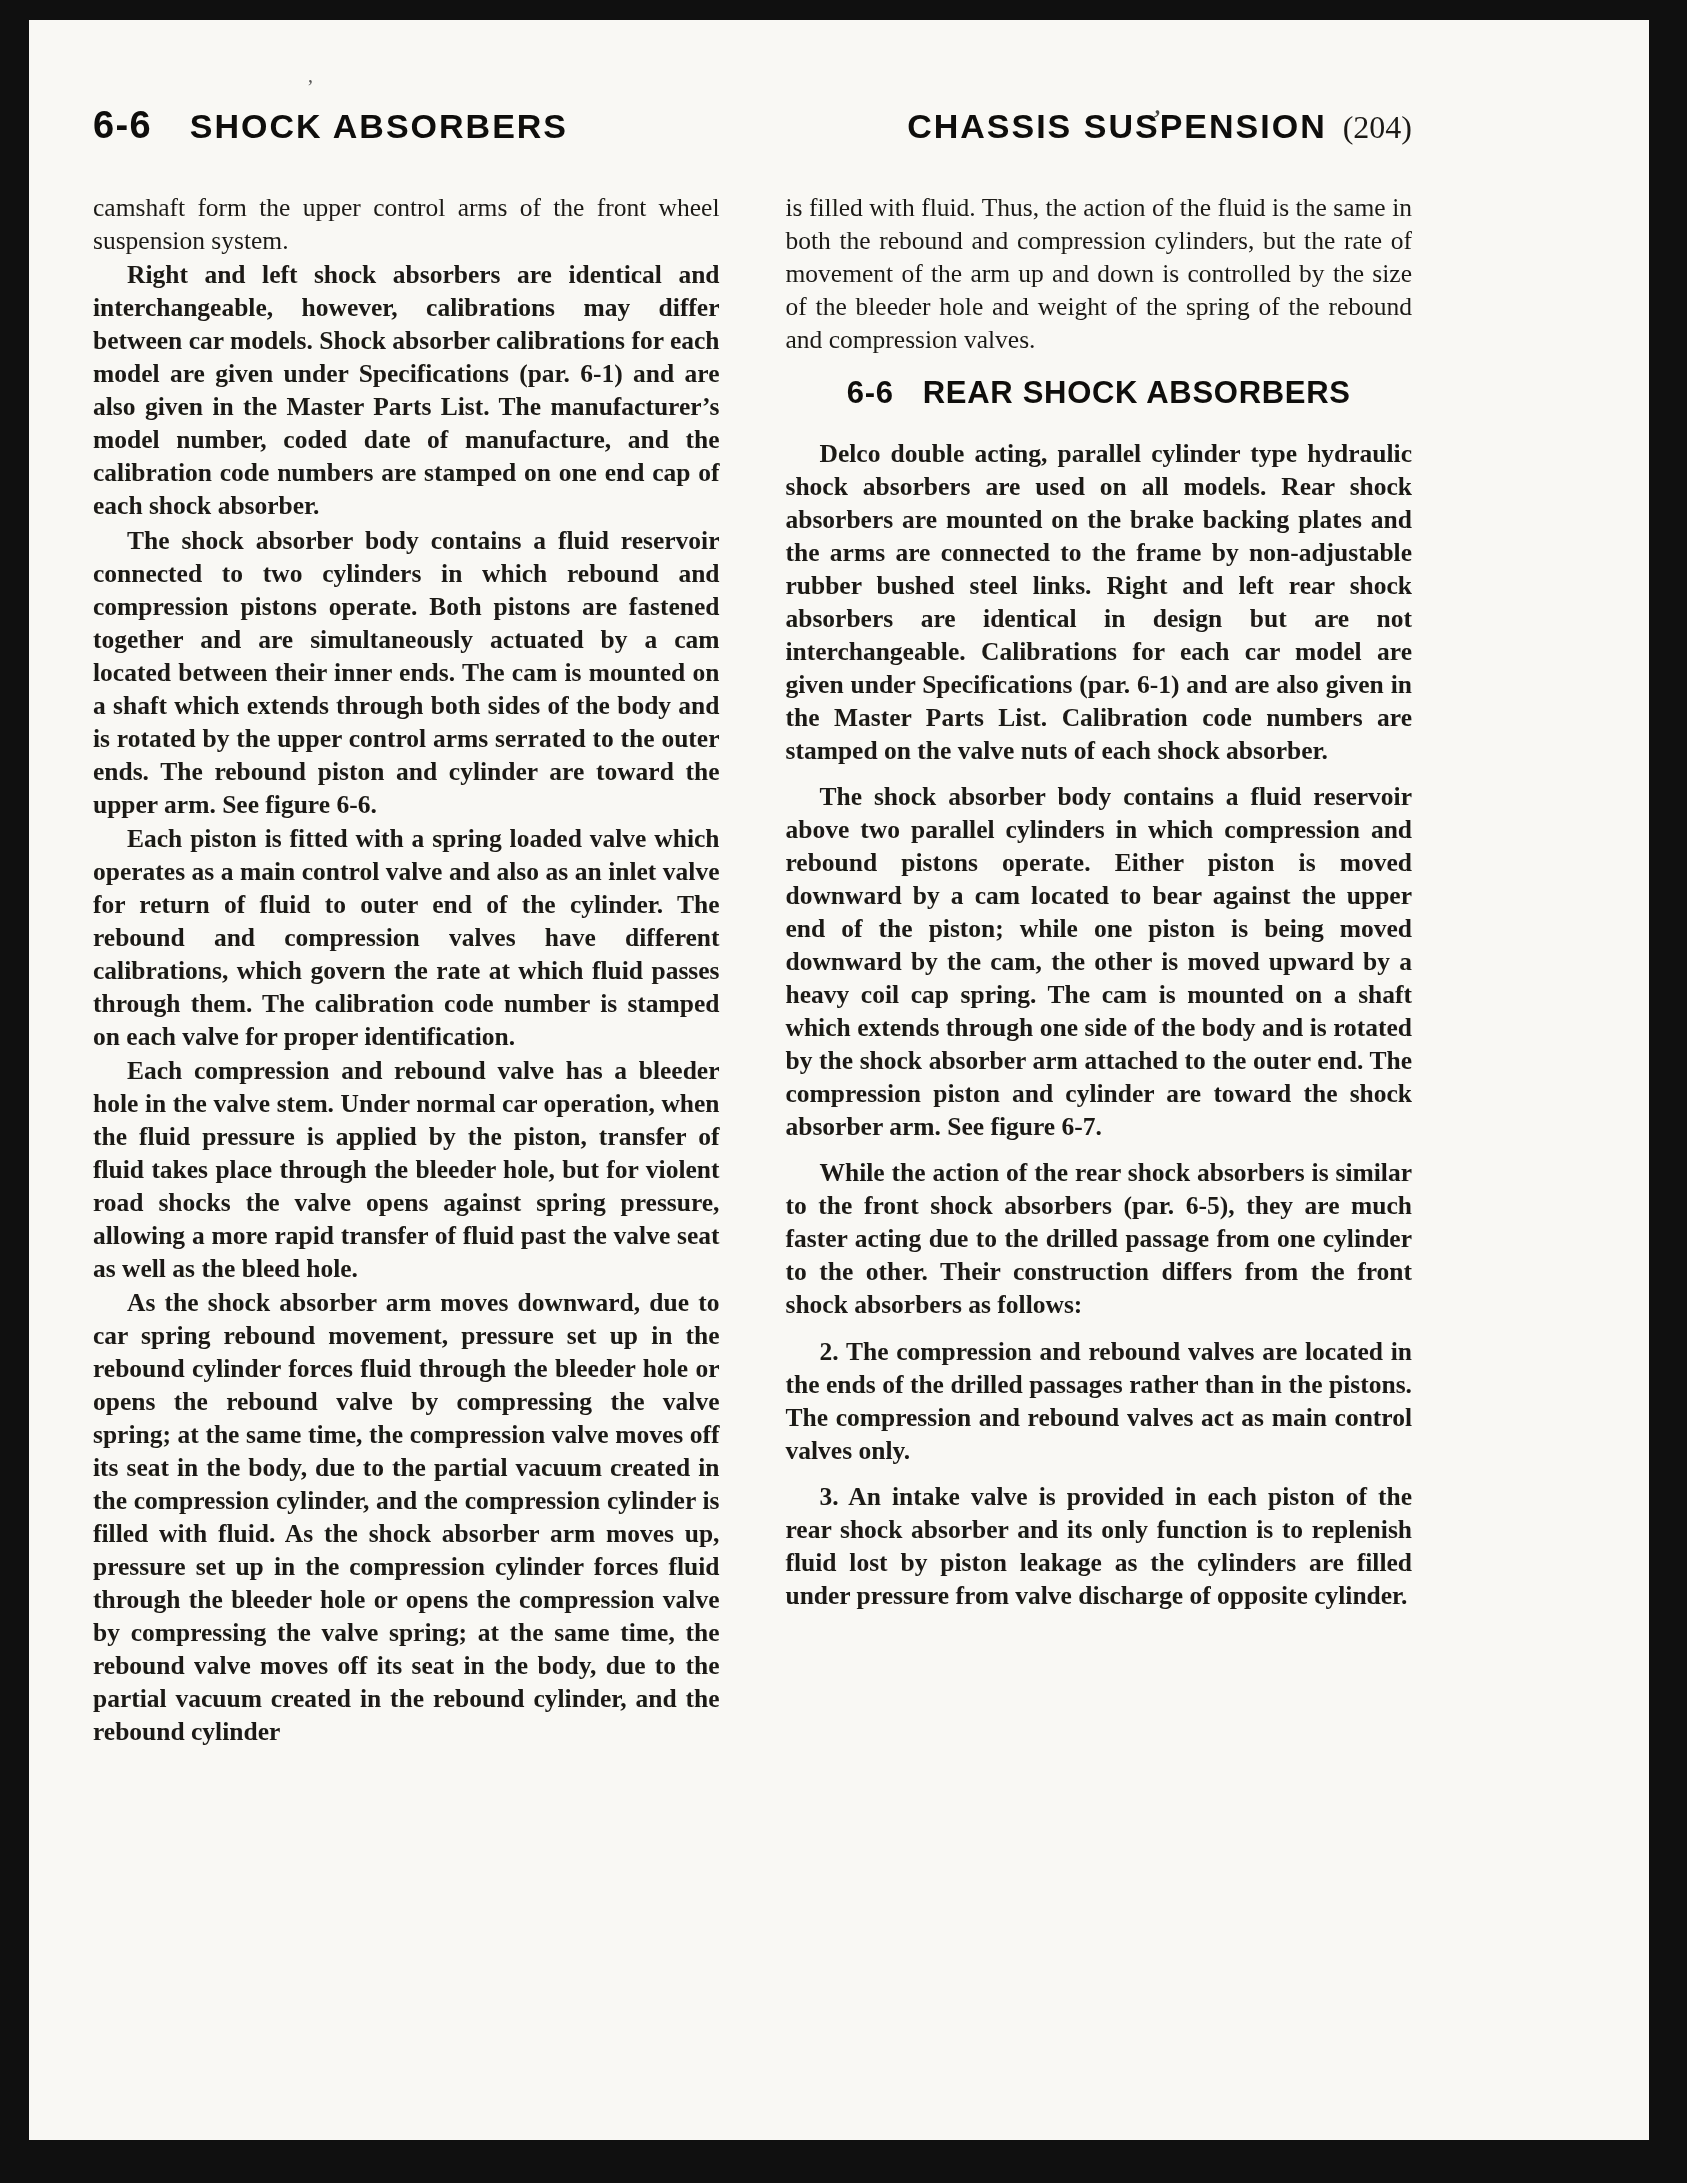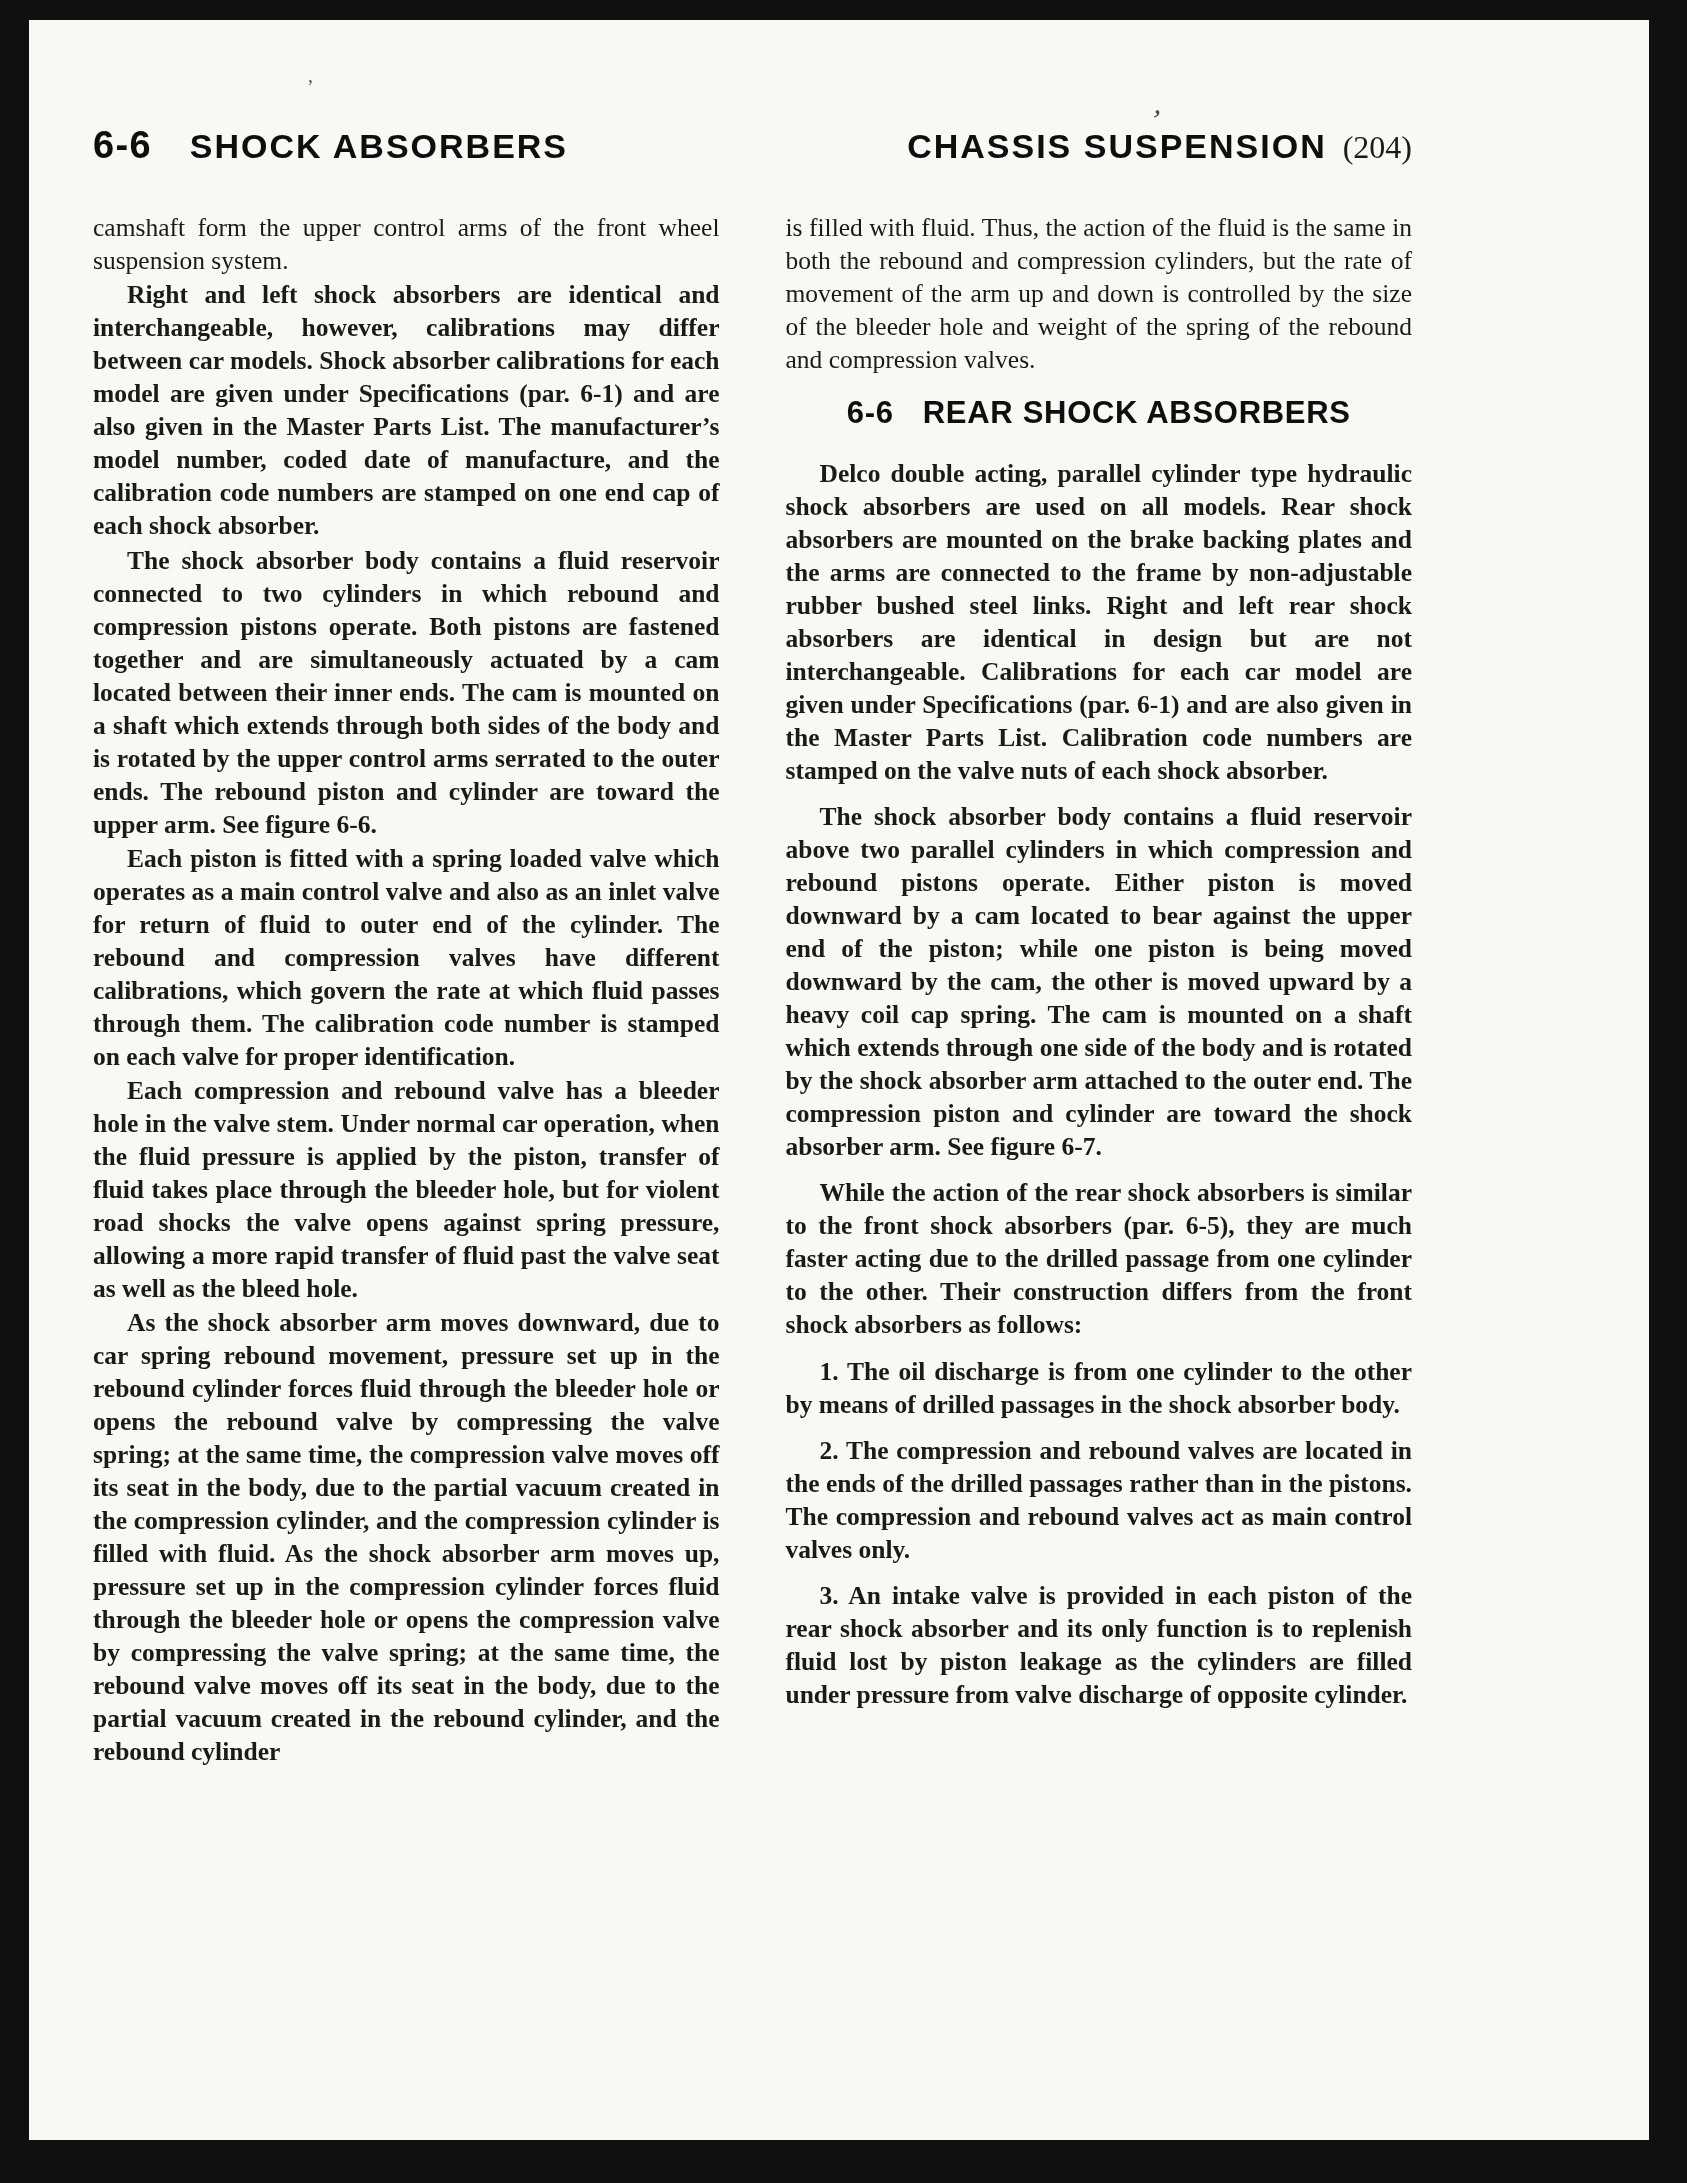--- a/index.html
+++ b/index.html
@@ -17,21 +17,21 @@
     position: absolute;
     left: 29px;
     top: 20px;
     width: 1620px;
     height: 2120px;
     background: #f9f8f4;
   }
   .content {
     position: absolute;
     left: 64px;
-    top: 104px;
+    top: 84px;
     width: 1319px;
   }
   .page-header {
     display: flex;
     justify-content: space-between;
     align-items: baseline;
     font-family: "Liberation Sans", "DejaVu Sans", sans-serif;
     font-weight: 700;
   }
   .header-left  { display: flex; align-items: baseline; gap: 38px; }
@@ -114,21 +114,20 @@
         <p>is filled with fluid. Thus, the action of the fluid is the same in both the rebound and compression cylinders, but the rate of movement of the arm up and down is controlled by the size of the bleeder hole and weight of the spring of the rebound and compression valves.</p>
 
         <h2 class="sec-heading">
           <span class="hnum">6-6</span><span>REAR SHOCK ABSORBERS</span>
         </h2>
 
         <p class="indent">Delco double acting, parallel cylinder type hydraulic shock absorbers are used on all models. Rear shock absorbers are mounted on the brake backing plates and the arms are connected to the frame by non-adjustable rubber bushed steel links. Right and left rear shock absorbers are identical in design but are not interchangeable. Calibrations for each car model are given under Specifications (par. 6-1) and are also given in the Master Parts List. Calibration code numbers are stamped on the valve nuts of each shock absorber.</p>
         <p class="indent">The shock absorber body contains a fluid reservoir above two parallel cylinders in which compression and rebound pistons operate. Either piston is moved downward by a cam located to bear against the upper end of the piston; while one piston is being moved downward by the cam, the other is moved upward by a heavy coil cap spring. The cam is mounted on a shaft which extends through one side of the body and is rotated by the shock absorber arm attached to the outer end. The compression piston and cylinder are toward the shock absorber arm. See figure 6-7.</p>
         <p class="indent">While the action of the rear shock absorbers is similar to the front shock absorbers (par. 6-5), they are much faster acting due to the drilled passage from one cylinder to the other. Their construction differs from the front shock absorbers as follows:</p>
 
-        <p class="indent">1. The oil discharge is from one cylinder to the other by means of drilled passages in the shock absorber body.</p>
         <p class="indent">2. The compression and rebound valves are located in the ends of the drilled passages rather than in the pistons. The compression and rebound valves act as main control valves only.</p>
         <p class="indent">3. An intake valve is provided in each piston of the rear shock absorber and its only function is to replenish fluid lost by piston leakage as the cylinders are filled under pressure from valve discharge of opposite cylinder.</p>
       </div>
 
     </div>
   </div>
 </div>
 
 
 </body></html>

